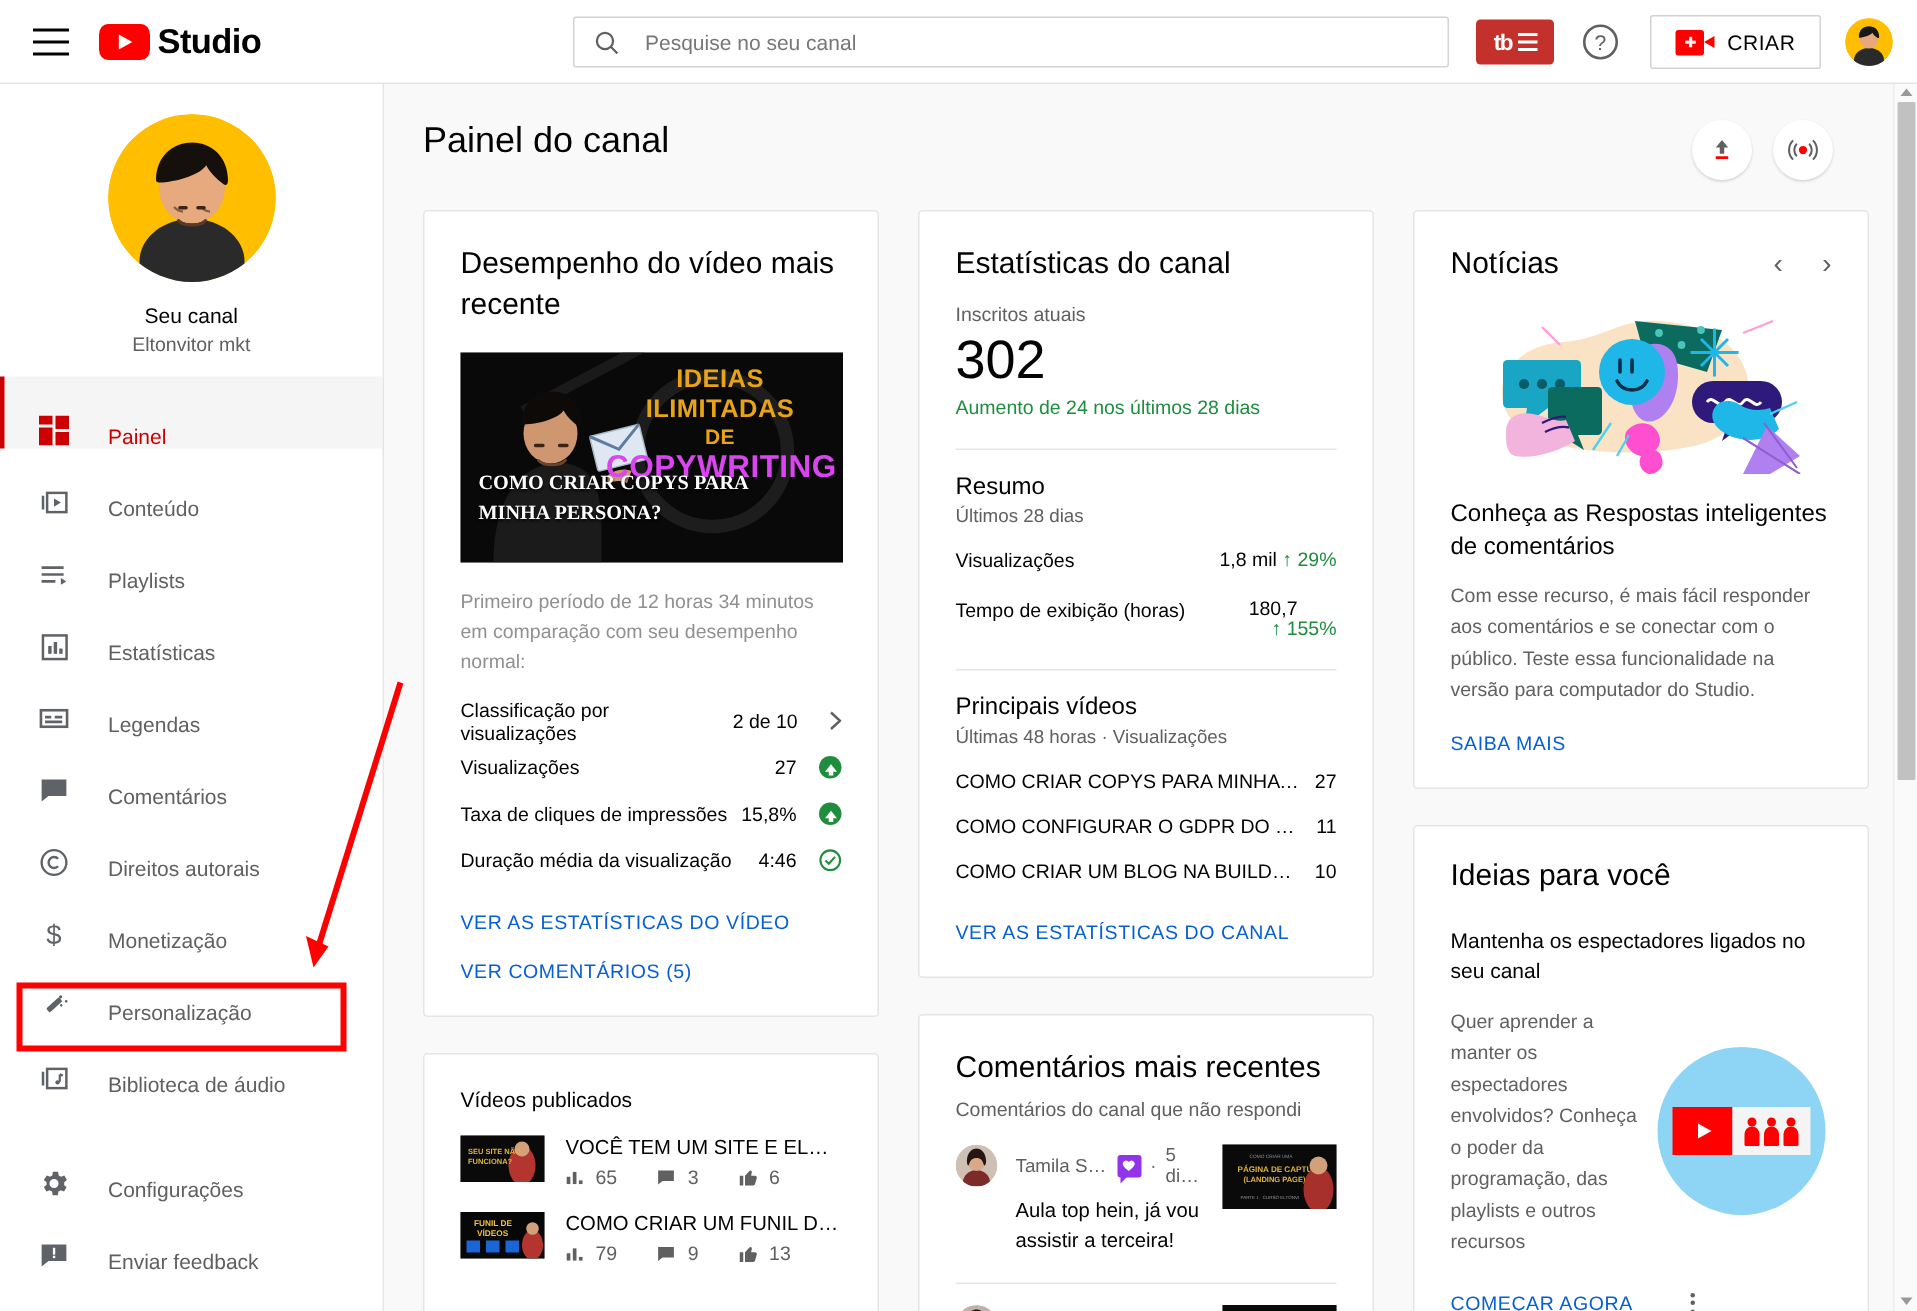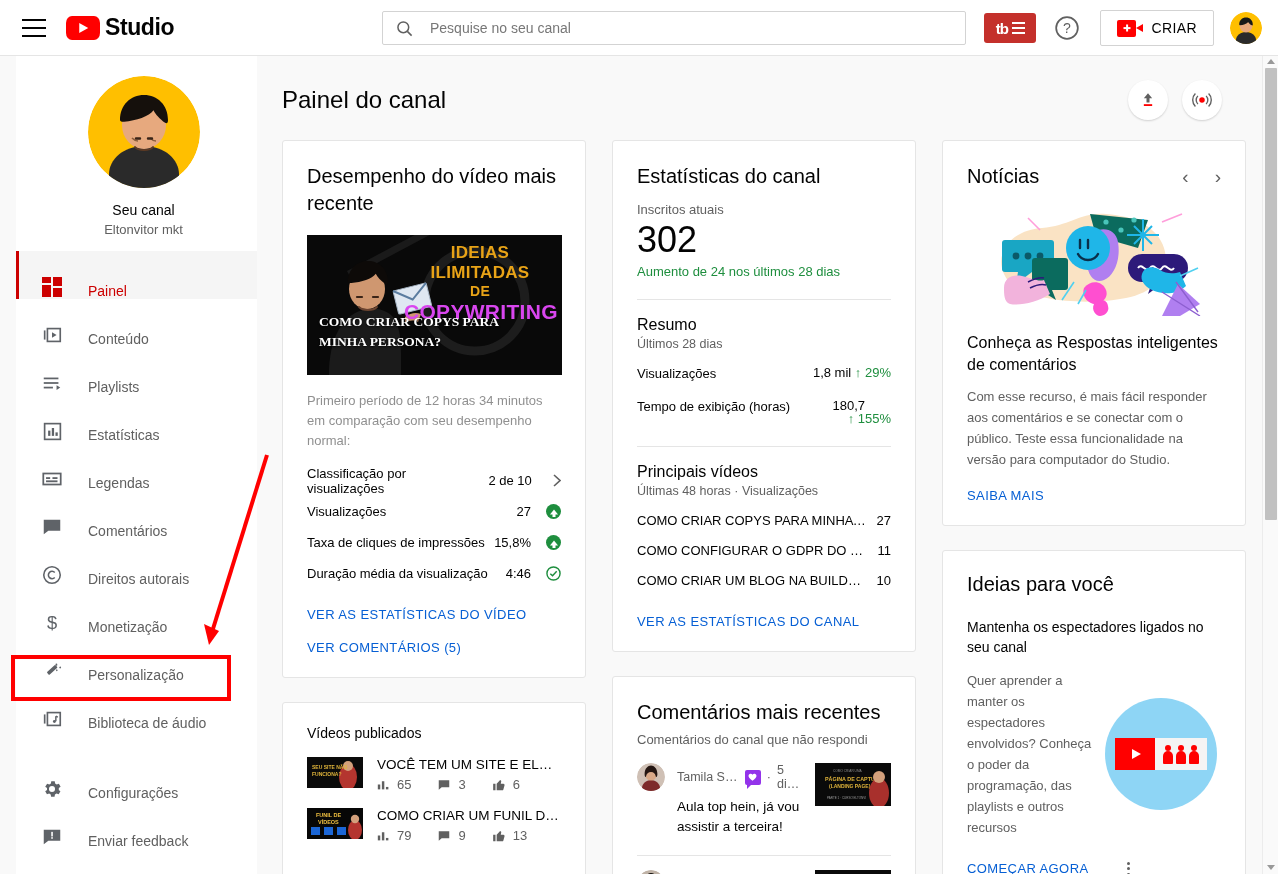--- a/index.html
+++ b/index.html
@@ -79,21 +79,21 @@
   .cam-body::after { content:""; position:absolute; left:50%; top:50%; transform:translate(-50%,-50%); width:1.8px; height:7px; background:#fff;}
   .cam-lens { position:absolute; right:0; top:4px; border-top:4.5px solid transparent; border-bottom:4.5px solid transparent; border-right:7px solid #ff0000; }
   .criar-label { font-size: 14px; font-weight: 500; letter-spacing: .4px; color:#030303; }
   .avatar-top {
     width: 32px; height: 32px; border-radius: 50%; margin-left: 16px;
     overflow: hidden; cursor: pointer; flex: none;
   }
 
   
   .sidebar {
-    position: absolute; top: 56px; left: 16px;
+    position: absolute; top: 56px; left: 0;
     width: 256px; height: 818px;
     background: #fff; border-right: 1px solid #e5e5e5;
     overflow: hidden;
   }
   .channel-block { padding: 20px 0 14px; text-align:center; }
   .channel-avatar {
     width: 112px; height: 112px; border-radius: 50%;
     margin: 0 auto 14px; overflow: hidden; position: relative;
   }
   .channel-title { font-size: 14px; font-weight: 500; color:#030303; }
@@ -111,21 +111,21 @@
   }
   .nav-gap { height: 22px; }
 
   
   .main {
     position: absolute; top: 56px; left: 257px;
     width: 1005px; height: 818px;
     background: #f9f9f9; overflow: hidden;
   }
   .page-head {
-    display:flex; align-items:center; justify-content: space-between;
+    display:flex; align-items:flex-start; justify-content: space-between;
     padding: 24px 40px 20px 25px;
   }
   .page-title { font-size: 24px; font-weight: 400; color: #030303; }
   .head-actions { display:flex; gap: 14px; align-items:center; }
   .round-btn {
     width: 40px; height: 40px; border-radius: 50%; background: #fff;
     box-shadow: 0 1px 2px rgba(0,0,0,.16); cursor: pointer;
     display:flex; align-items:center; justify-content:center;
   }
 

